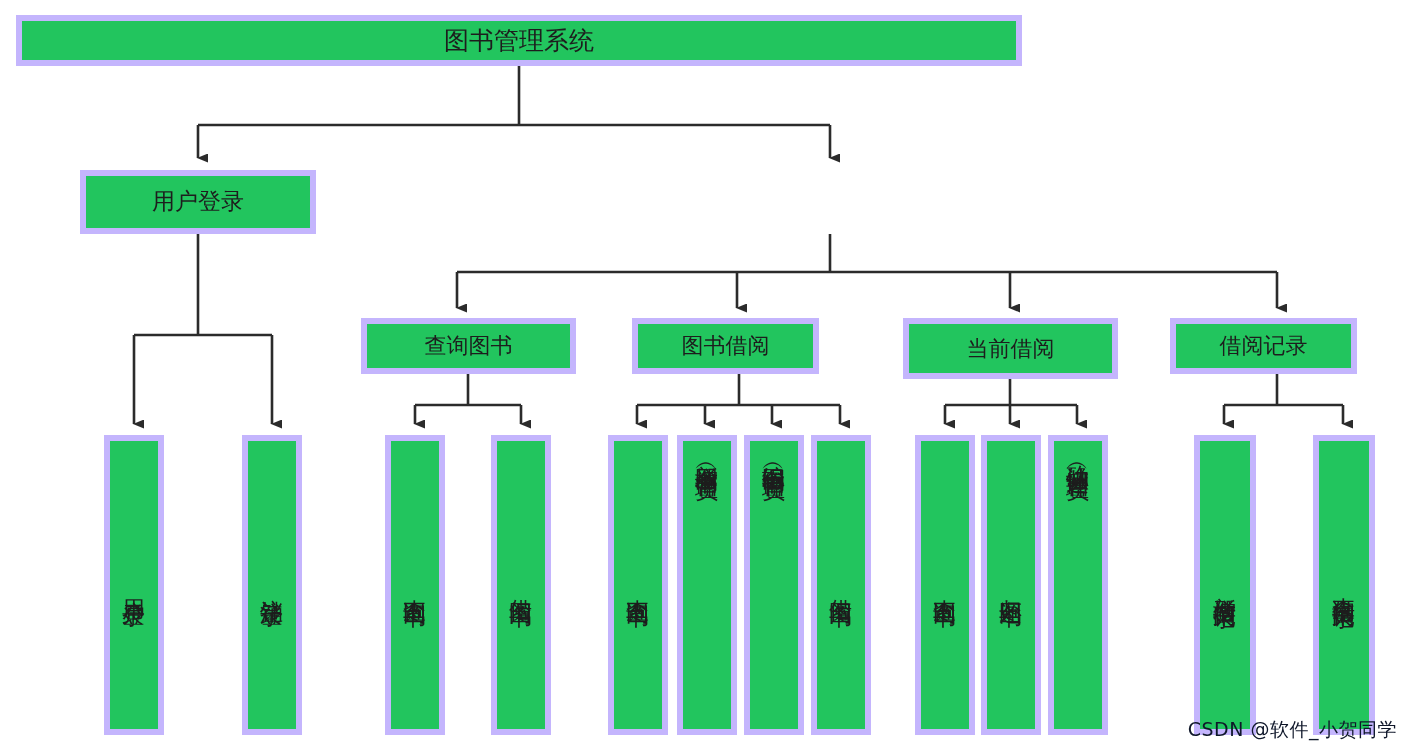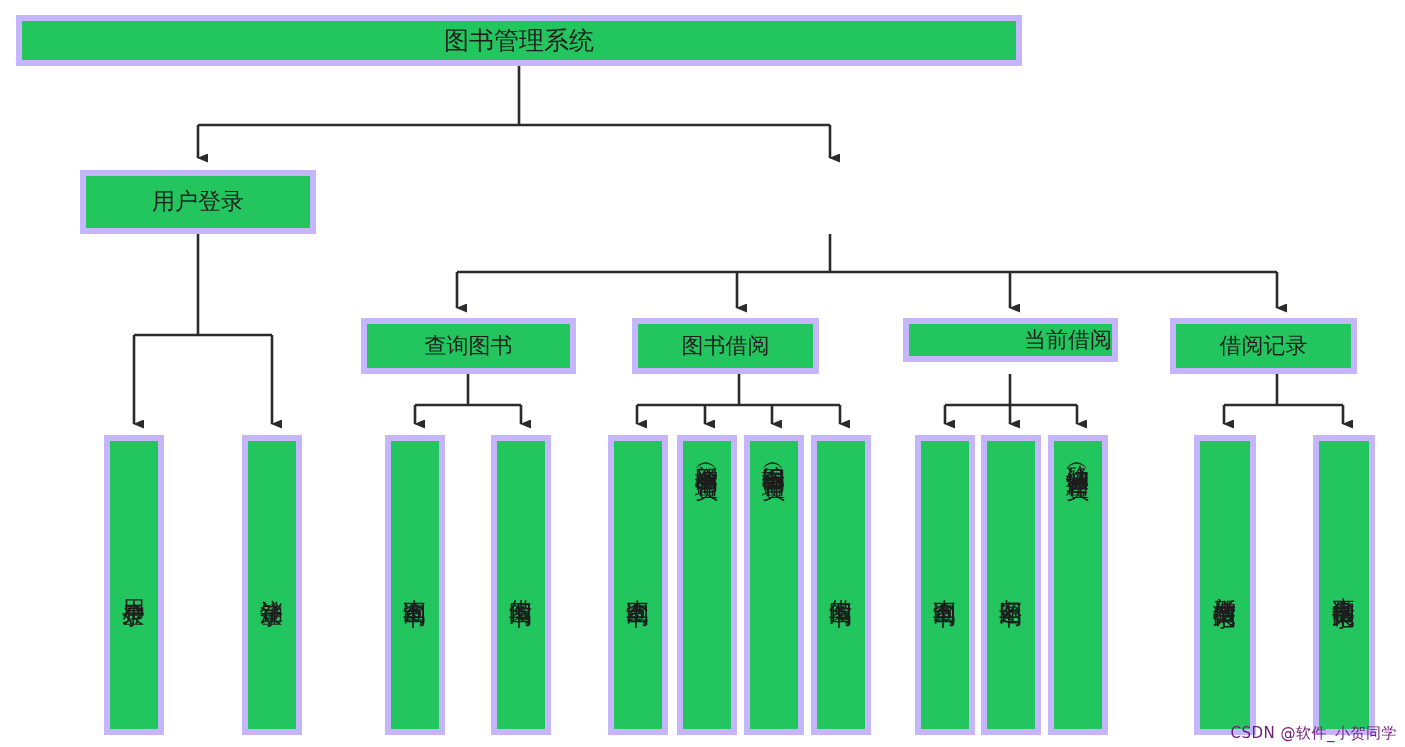--- a/index.html
+++ b/index.html
@@ -63,22 +63,22 @@
     line-height: 1.05;
     white-space: nowrap;
   }
   .node.leaf.tall .label {
     align-self: flex-start;
   }
   .watermark {
     position: absolute;
     right: 8px;
     bottom: 4px;
-    font-size: 15px;
-    color: #701a75;
+    font-size: 19px;
+    color: #0f172a;
     letter-spacing: 0.5px;
     white-space: nowrap;
   }
 </style>
 </head>
 <body>
 
 <div id="canvas">
 
   <svg id="wires" viewBox="0 0 1405 747">
@@ -138,21 +138,21 @@
   <div class="node l1" style="left:80px; top:170px; width:236px; height:64px;">
     <span class="label">用户登录</span>
   </div>
 
   <div class="node l2" style="left:361px; top:318px; width:215px; height:56px;">
     <span class="label">查询图书</span>
   </div>
   <div class="node l2" style="left:632px; top:318px; width:187px; height:56px;">
     <span class="label">图书借阅</span>
   </div>
-  <div class="node l2" style="left:903px; top:318px; width:215px; height:44px;justify-content:flex-end;">
+  <div class="node l2" style="left:903px; top:318px; width:215px; height:61px;">
     <span class="label">当前借阅</span>
   </div>
   <div class="node l2" style="left:1170px; top:318px; width:187px; height:56px;">
     <span class="label">借阅记录</span>
   </div>
 
   <div class="node leaf" style="left:104px; top:435px; width:60px; height:300px;">
     <span class="label">用户登录</span>
   </div>
   <div class="node leaf" style="left:242px; top:435px; width:60px; height:300px;">

